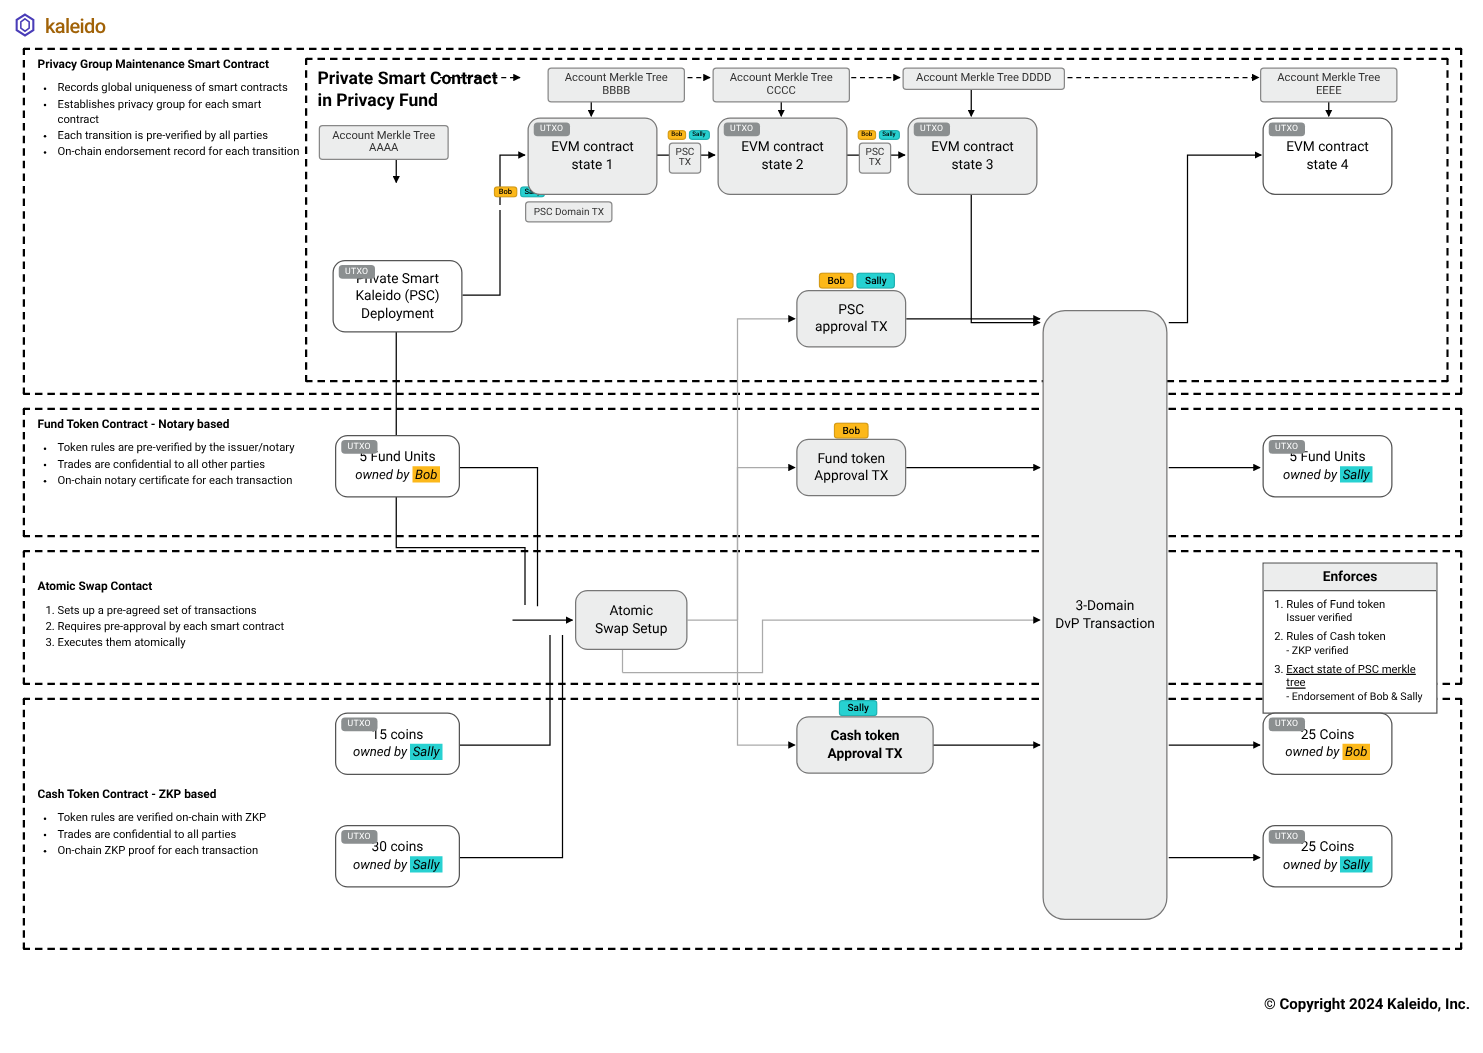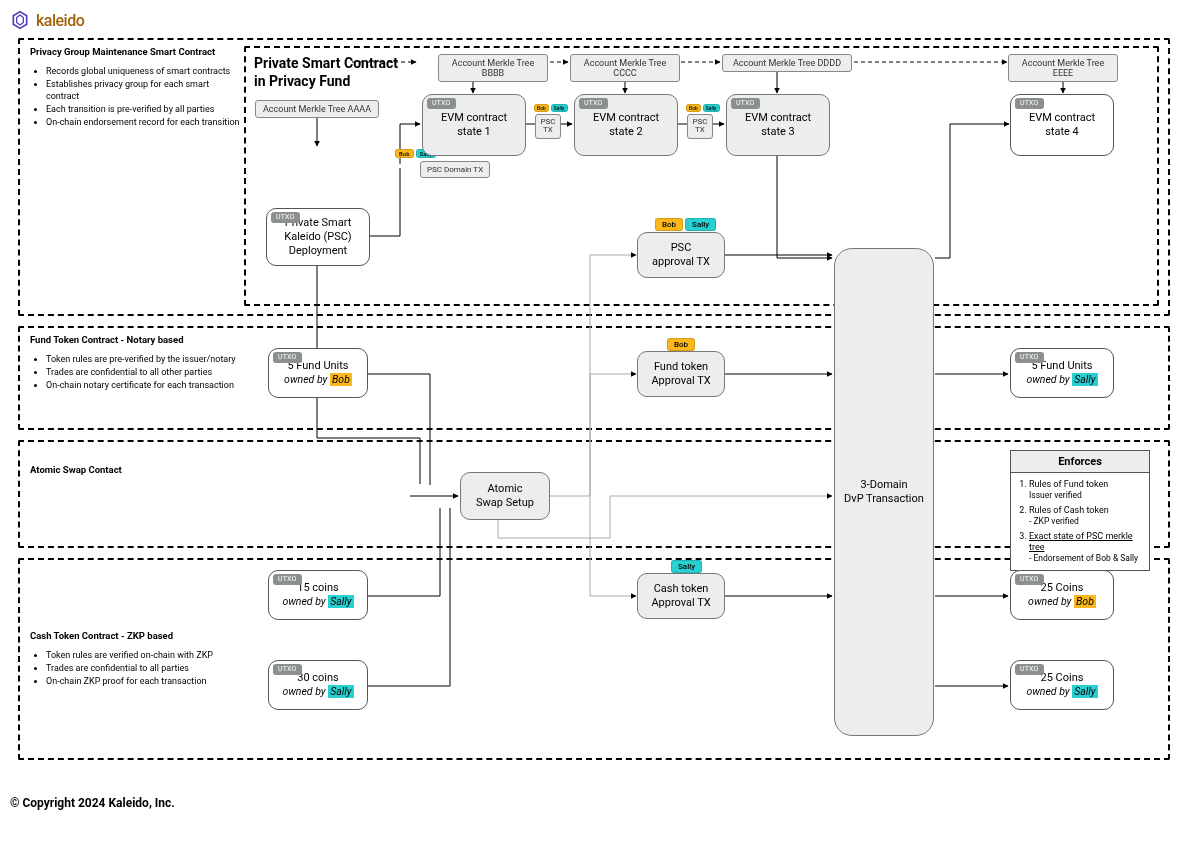--- a/index.html
+++ b/index.html
@@ -30,21 +30,21 @@
   .desc-box {
     position: absolute;
     top: 6px; left: 10px;
     width: 210px;
     font-size: 9px;
     line-height: 1.35;
   }
   .desc-box .title { font-weight: 700; margin-bottom: 6px; font-size: 9.5px; }
   .desc-box ul, .desc-box ol { margin: 0; padding-left: 16px; }
   .desc-box li { margin-bottom: 1px; }
-  .copyright { font-weight: 700; font-size: 12px; margin-top: 18px; }
+  .copyright { font-weight: 700; font-size: 12px; margin-top: 18px; text-align: right; }
 
   
   .node {
     position: absolute;
     border: 1px solid #555;
     border-radius: 10px;
     background: #fff;
     text-align: center;
     display: flex;
     flex-direction: column;
@@ -156,20 +156,25 @@
         <li>Token rules are pre-verified by the issuer/notary</li>
         <li>Trades are confidential to all other parties</li>
         <li>On-chain notary certificate for each transaction</li>
       </ul>
     </div>
   </div>
 
   <div class="dashed" style="position:absolute; left:8px; top:402px; width:1152px; height:108px;">
     <div class="desc-box" style="top:22px;">
       <div class="title">Atomic Swap Contact</div>
+      <ol>
+        <li>Sets up a pre-agreed set of transactions</li>
+        <li>Requires pre-approval by each smart contract</li>
+        <li>Executes them atomically</li>
+      </ol>
     </div>
   </div>
 
   <div class="dashed" style="position:absolute; left:8px; top:520px; width:1152px; height:202px;">
     <div class="desc-box" style="top:70px;">
       <div class="title">Cash Token Contract - ZKP based</div>
       <ul>
         <li>Token rules are verified on-chain with ZKP</li>
         <li>Trades are confidential to all parties</li>
         <li>On-chain ZKP proof for each transaction</li>
@@ -227,21 +232,21 @@
 
     <line x1="715" y1="336" x2="822" y2="336" stroke="#000" marker-end="url(#arr)"></line>
 
     <line x1="715" y1="558" x2="822" y2="558" stroke="#000" marker-end="url(#arr)"></line>
 
     <polyline points="925,336 998,336" fill="none" stroke="#000" marker-end="url(#arr)"></polyline>
     <polyline points="925,558 998,558" fill="none" stroke="#000" marker-end="url(#arr)"></polyline>
     <polyline points="925,648 998,648" fill="none" stroke="#000" marker-end="url(#arr)"></polyline>
   </svg>
 
-  <div class="merkle" style="left:245px; top:62px; width:124px;">Account Merkle Tree AAAA</div>
+  <div class="merkle" style="left:245px; top:62px; width:104px;">Account Merkle Tree AAAA</div>
   <div class="merkle" style="left:428px; top:16px; width:110px;">Account Merkle Tree BBBB</div>
   <div class="merkle" style="left:560px; top:16px; width:110px;">Account Merkle Tree CCCC</div>
   <div class="merkle" style="left:712px; top:16px; width:130px;">Account Merkle Tree DDDD</div>
   <div class="merkle" style="left:998px; top:16px; width:110px;">Account Merkle Tree EEEE</div>
 
   <div class="node" style="left:256px; top:170px; width:104px; height:58px;">
     <span class="utxo">UTXO</span>
     <span>Private Smart</span>
     <span>Kaleido (PSC)</span>
     <span>Deployment</span>
@@ -331,21 +336,21 @@
     <ol>
       <li><span>Rules of Fund token</span><span class="sub">Issuer verified</span></li>
       <li><span>Rules of Cash token</span><span class="sub">- ZKP verified</span></li>
       <li><span style="text-decoration:underline">Exact state of PSC merkle tree</span><span class="sub">- Endorsement of Bob &amp; Sally</span></li>
     </ol>
   </div>
 
   <div class="chip-row" style="left:660px; top:522px;">
     <span class="chip sally">Sally</span>
   </div>
-  <div class="node grey" style="left:627px; top:535px; width:88px; height:46px;">
+  <div class="node grey" style="left:627px; top:535px; width:110px; height:46px;font-weight:bold;">
     <span>Cash token</span>
     <span>Approval TX</span>
   </div>
 
   <div class="node" style="left:258px; top:532px; width:100px; height:50px;">
     <span class="utxo">UTXO</span>
     <span>15 coins</span>
     <span class="ownedby"><span>owned by </span><span class="hl-sally">Sally</span></span>
   </div>
 

